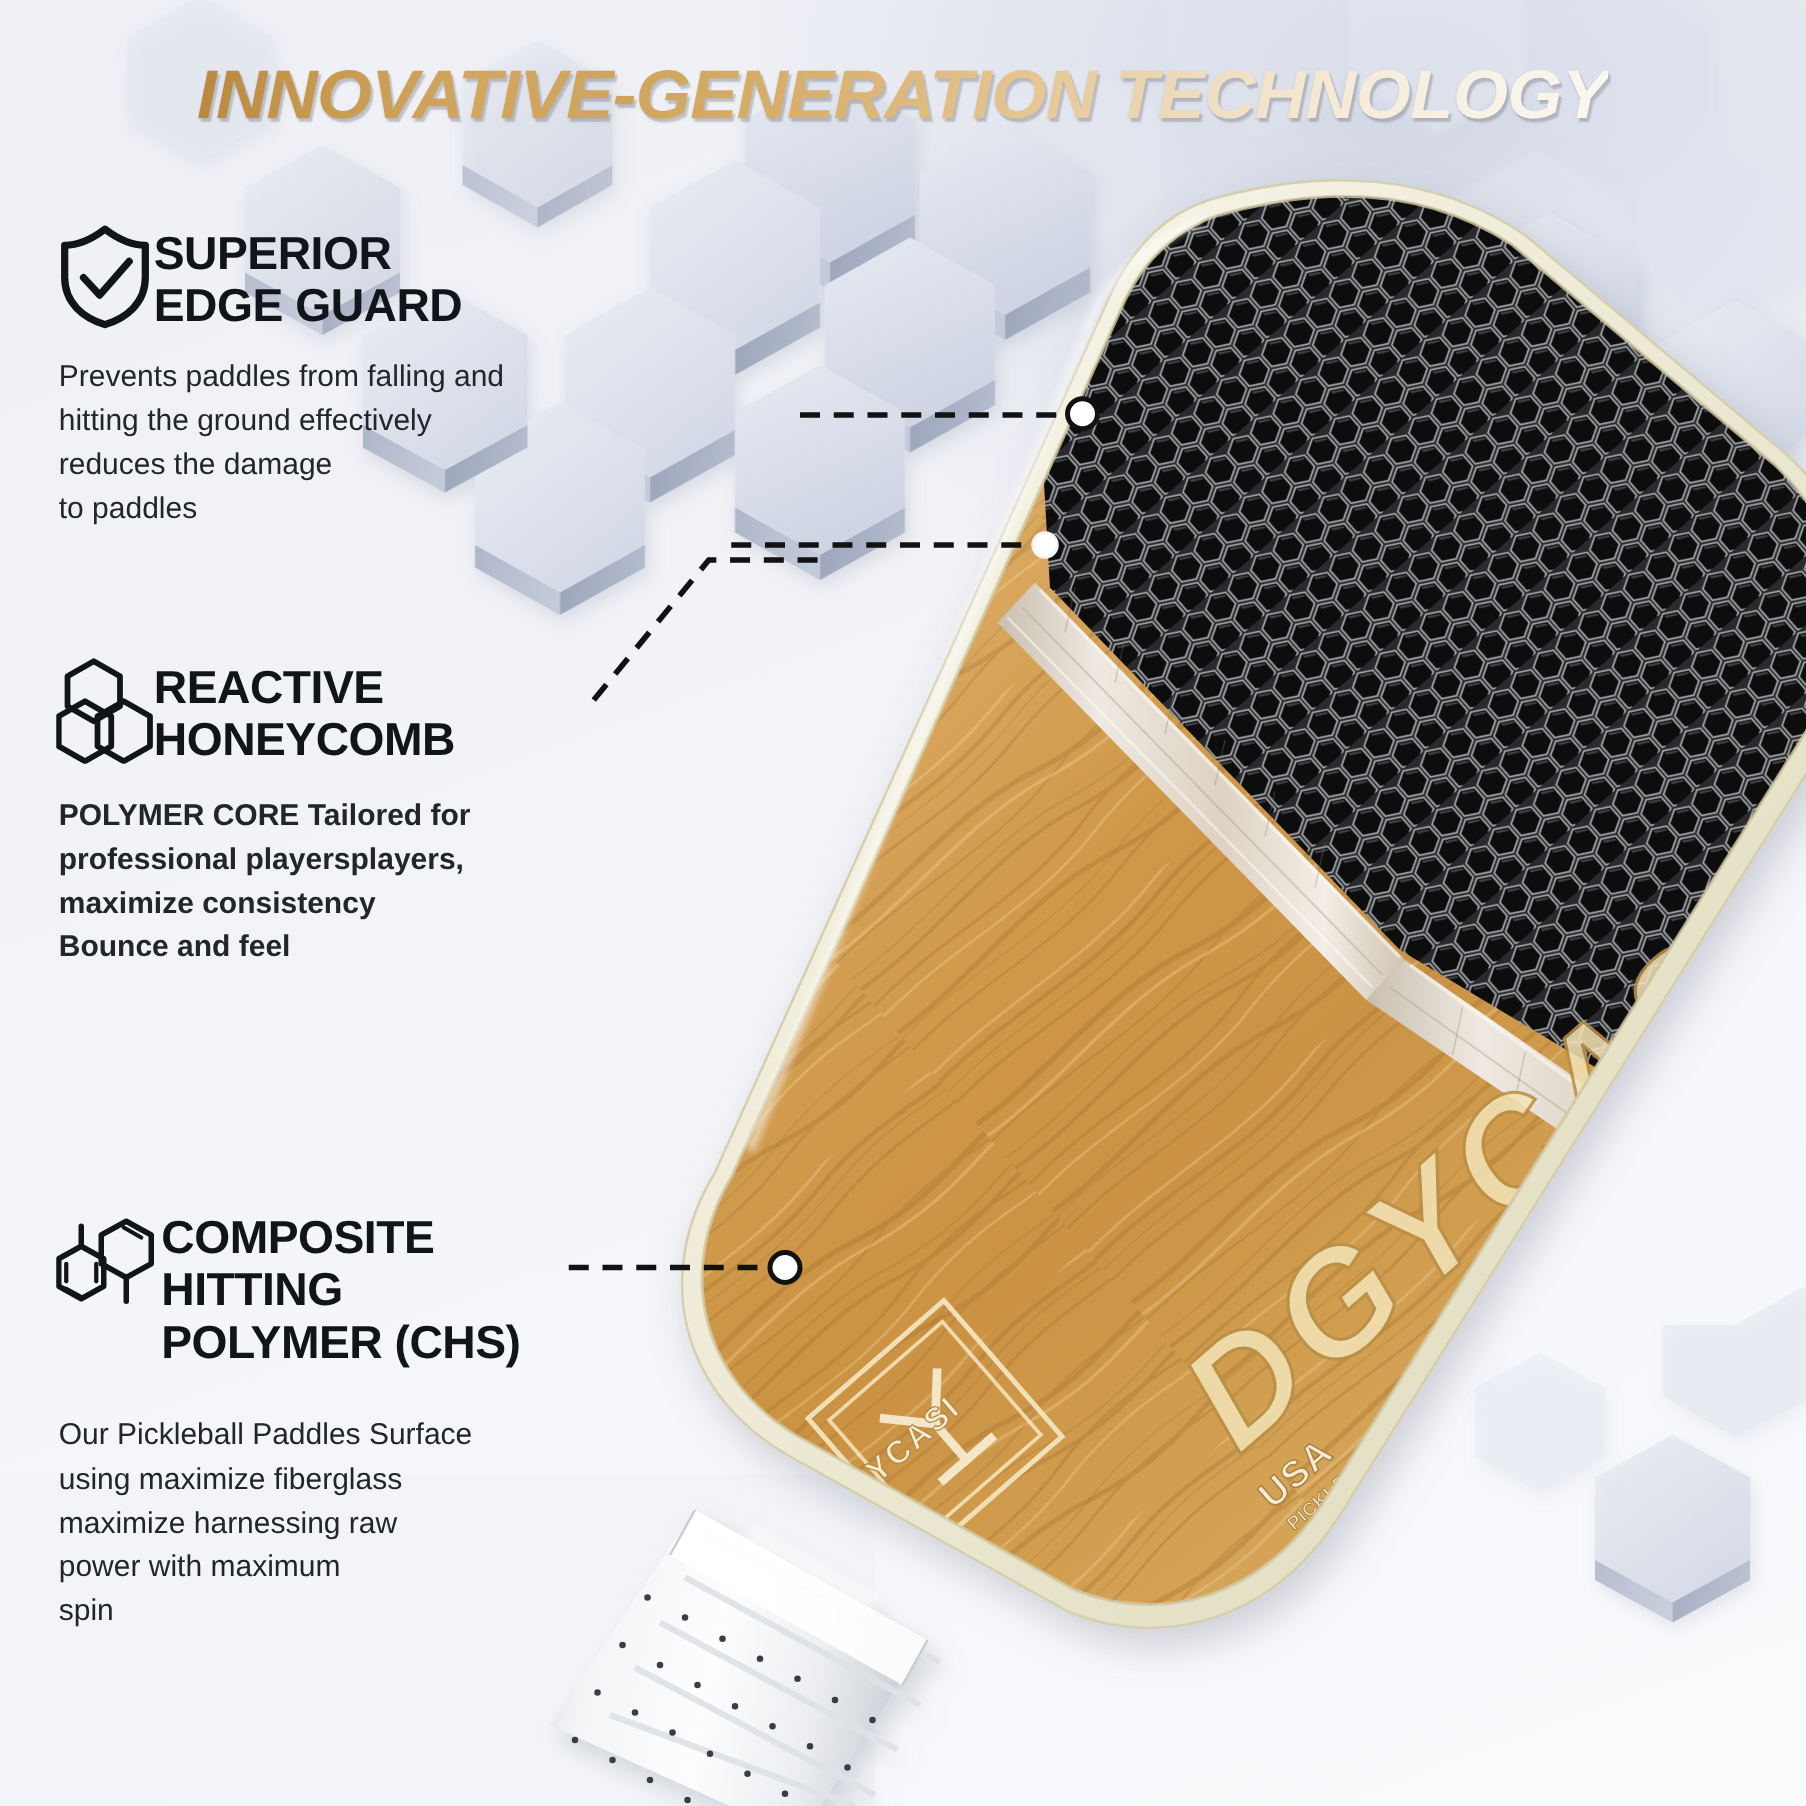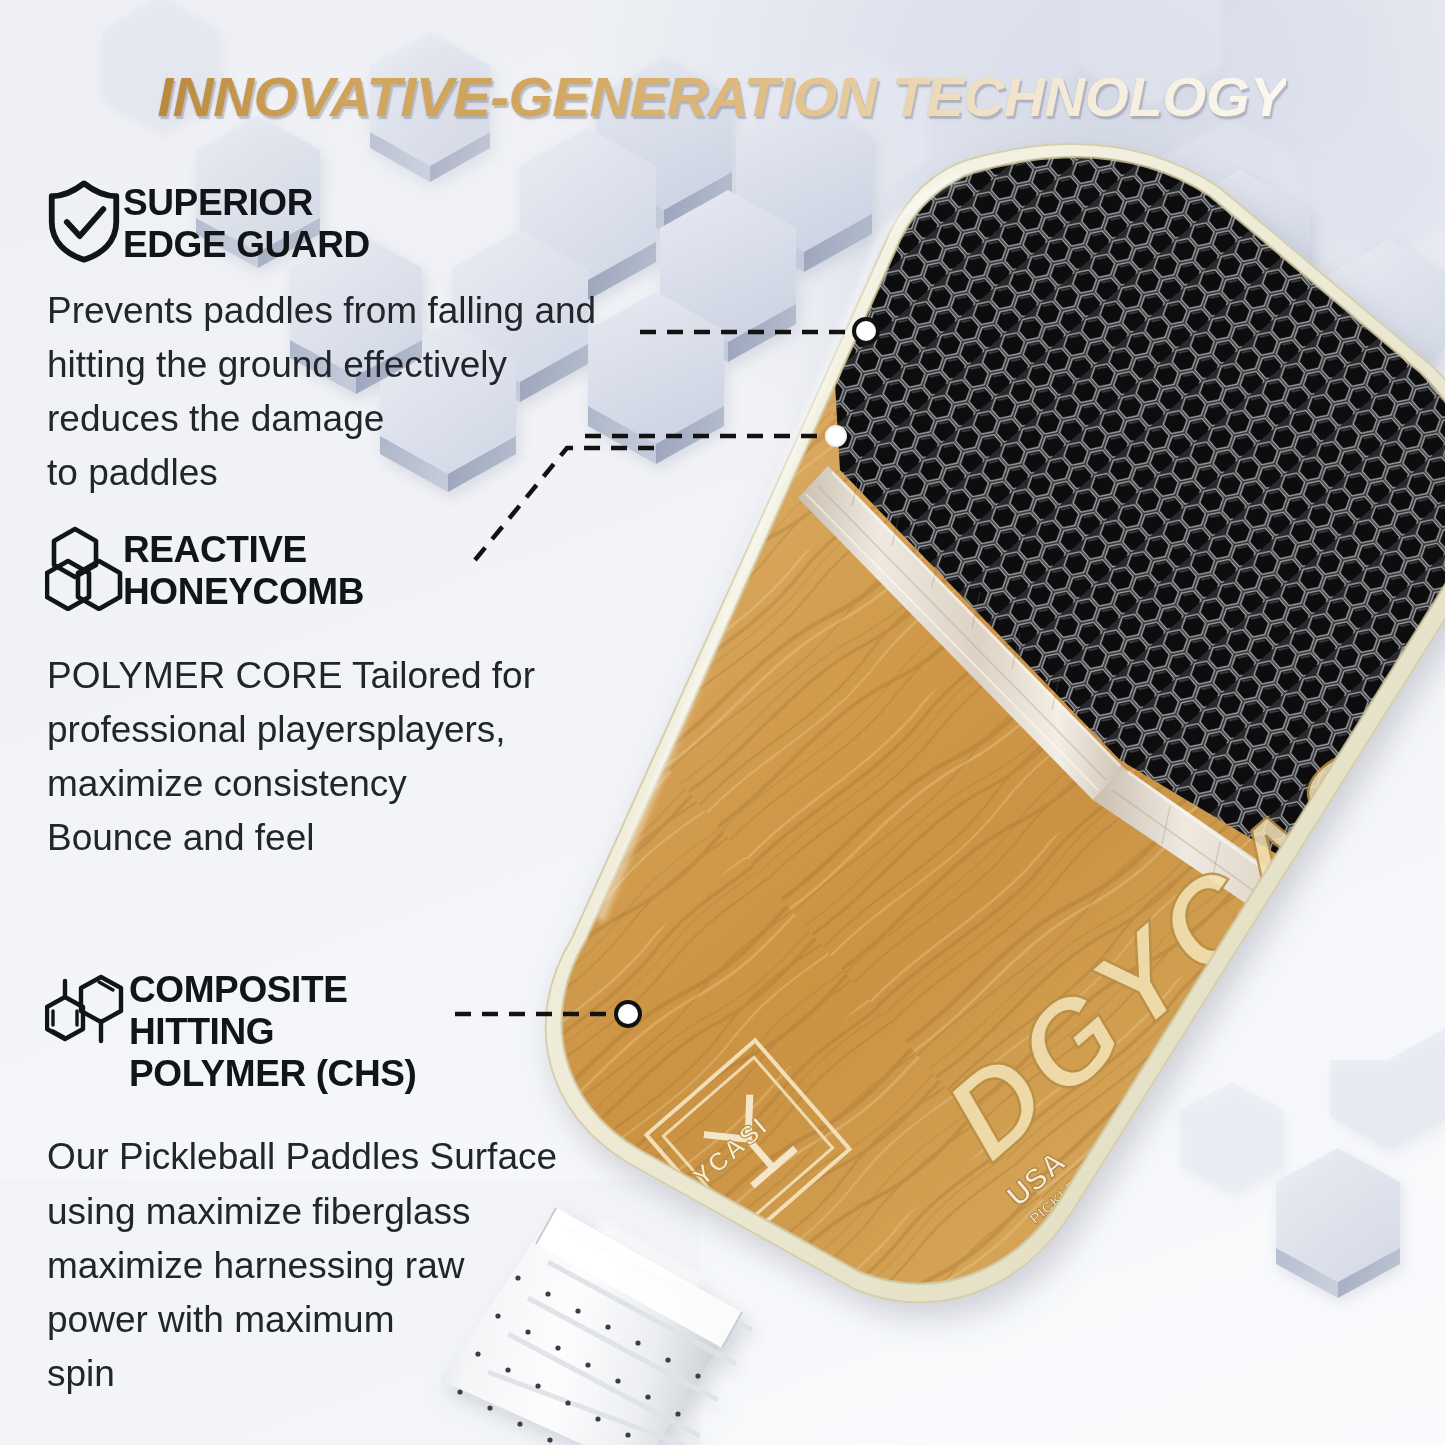--- a/index.html
+++ b/index.html
@@ -17,21 +17,21 @@
     width:1445px; height:1445px;
     background:
       radial-gradient(ellipse 900px 700px at 78% 6%, #d3d8e6 0%, rgba(226,230,240,0) 62%),
       linear-gradient(160deg,#eef0f5 0%,#f2f3f7 38%,#f6f7fa 70%,#fafbfd 100%);
     overflow:hidden;
   }
   #bg-hex-svg{ position:absolute; inset:0; width:1445px; height:1445px; }
 
   
   .title-wrap{
-    position:absolute; left:0; top:58px; width:1445px; height:78px;
+    position:absolute; left:0; top:36px; width:1445px; height:78px;
     display:flex; align-items:center; justify-content:center;
     z-index:20;
   }
   .title{
     font-size:55px;
     font-weight:bold;
     font-style:italic;
     letter-spacing:-0.5px;
     white-space:nowrap;
     font-family:"Liberation Sans", sans-serif;
@@ -51,30 +51,30 @@
   .feature{ position:absolute; z-index:24; }
   .feat-head{ display:flex; align-items:flex-start; }
   .feat-icon{ flex:0 0 auto; width:78px; height:86px; display:block; }
   .feat-title{
     font-weight:bold; font-size:37px; line-height:1.13;
     color:#111418; letter-spacing:-0.4px;
     font-family:"Liberation Sans", sans-serif;
     padding-top:4px;
   }
   .feat-body{
-    font-size:37px; line-height:1.465; color:#22262b;
+    font-size:24px; line-height:1.465; color:#22262b;
     font-family:"Liberation Sans", sans-serif;
     font-weight:normal;
   }
 
   #feature-edge-guard { left:45px;  top:178px; width:560px; }
   #feature-edge-guard .feat-body{ margin-top:18px; margin-left:2px; }
 
   #feature-honeycomb { left:45px;  top:525px; width:520px; }
-  #feature-honeycomb .feat-body{ margin-top:36px; margin-left:2px; }
+  #feature-honeycomb .feat-body{ margin-top:22px; margin-left:2px;font-weight:bold; }
 
   #feature-chs      { left:45px;  top:965px; width:530px; }
   #feature-chs .feat-body{ margin-top:36px; margin-left:2px; }
 
   
   #paddle-layer{ position:absolute; inset:0; z-index:14; }
   #callout-layer{ position:absolute; inset:0; z-index:30; pointer-events:none; }
 </style>
 </head>
 <body>

